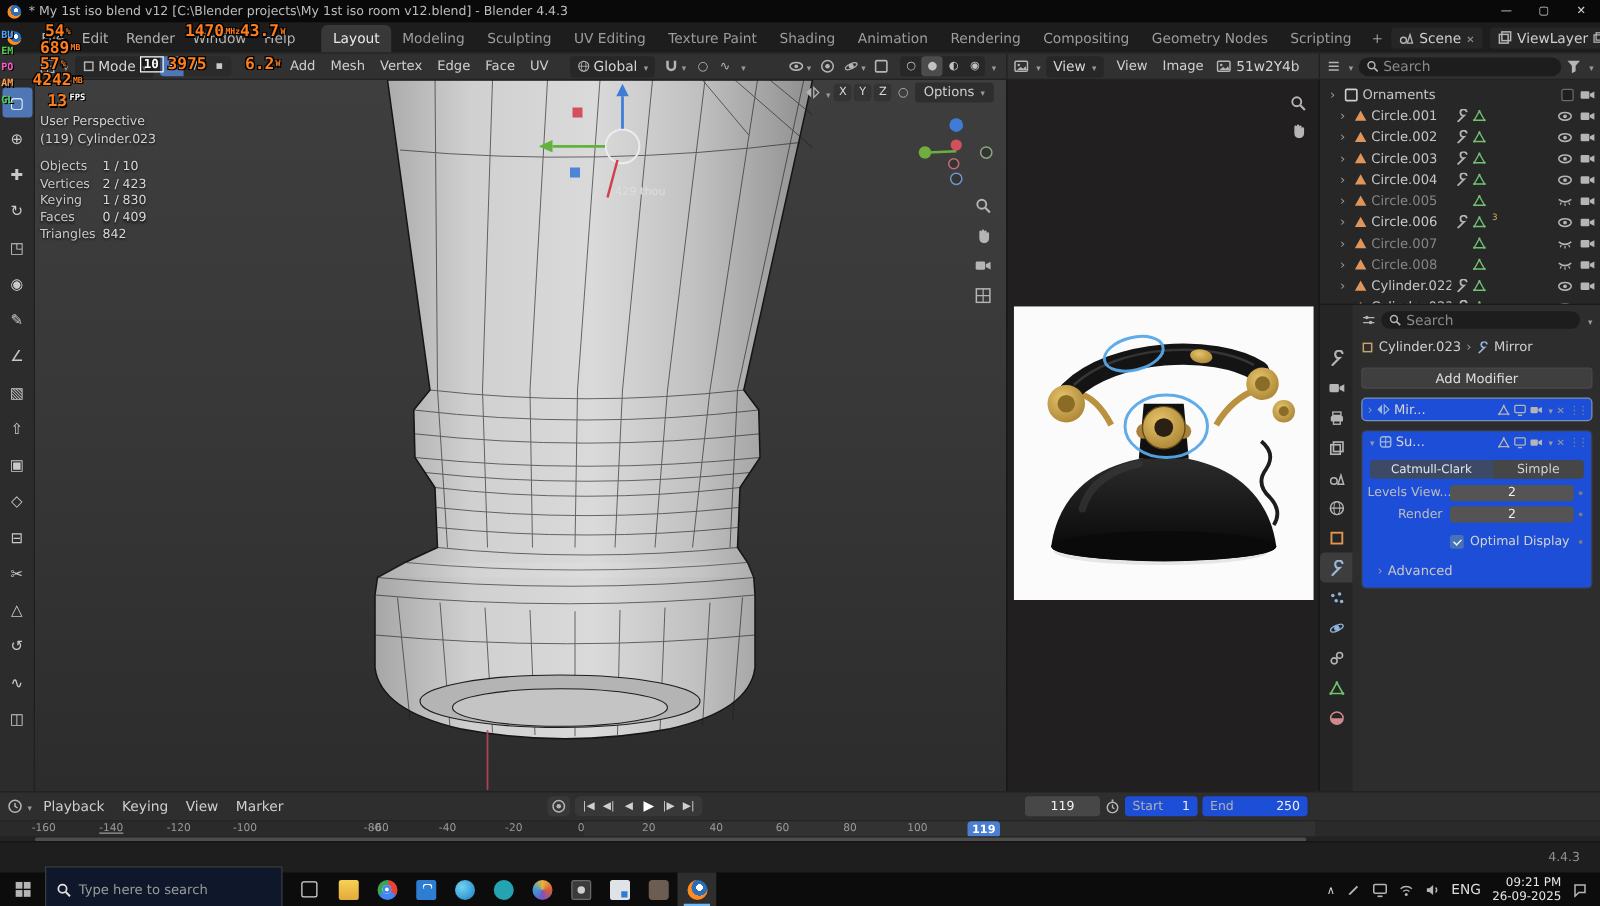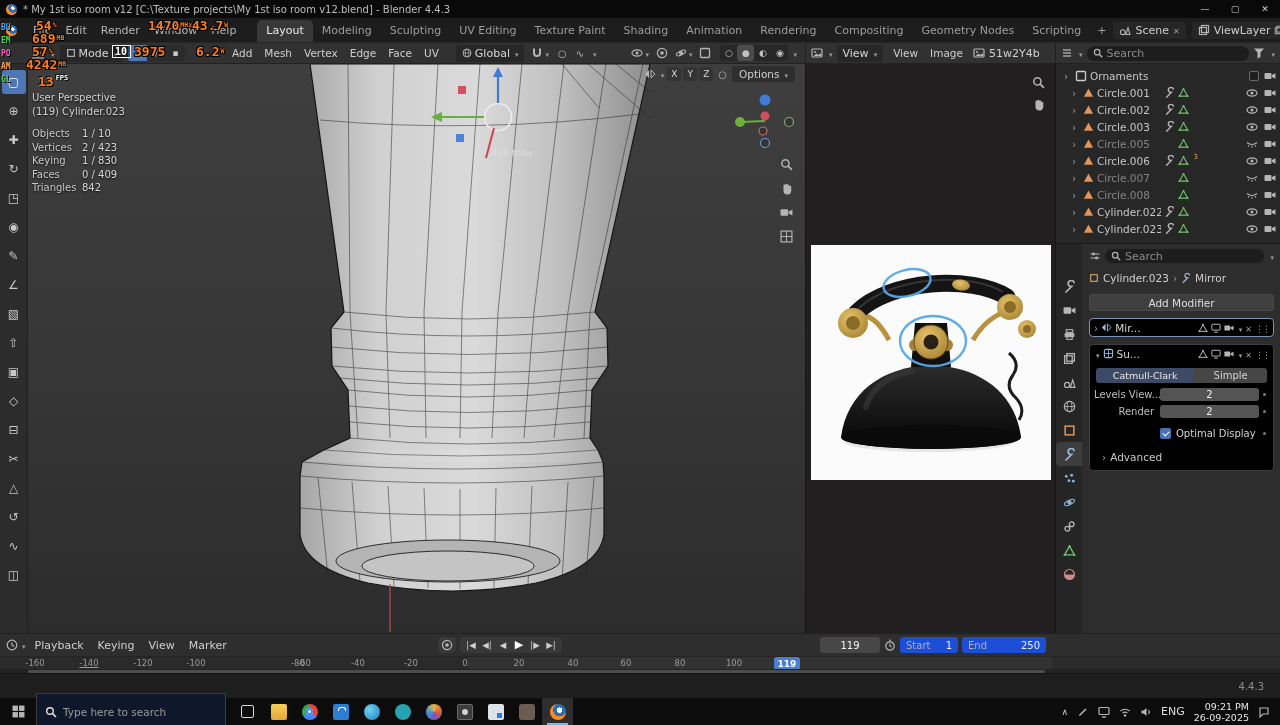--- a/index.html
+++ b/index.html
@@ -99,21 +99,21 @@
   
   .props{position:absolute;left:0;top:179px;width:225px;height:390px;background:#2d2d2d;border-top:1px solid #1a1a1a;display:flex}
   .ptabs{width:26px;background:#252525;padding-top:30px;display:flex;flex-direction:column;align-items:center}
   .ptab{width:26px;height:24px;display:flex;align-items:center;justify-content:center;color:#9a9a9a}
   .ptab.active{background:#3d3d3d;border-radius:4px 0 0 4px}
   .pcontent{flex:1;padding:5px 7px;position:relative;overflow:hidden}
   .p-search{display:flex;align-items:center;gap:4px}
   .p-search .searchpill{height:14px}
   .bcrumb{display:flex;align-items:center;gap:4px;margin-top:9px;color:#cfcfcf;font-size:10.5px}
   .addmod{margin-top:10px;height:17px;background:#3f3f3f;border:1px solid #484848;border-radius:3px;display:flex;align-items:center;justify-content:center;color:#dedede;font-size:10.5px}
-  .modpanel{margin-top:7px;background:#000000;border:1px solid #3c3c3c;border-radius:4px}
+  .modpanel{margin-top:7px;background:#1d4ed8;border:1px solid #3c3c3c;border-radius:4px}
   .modpanel.activemod{border-color:#7d93b5}
   .modhead{display:flex;align-items:center;gap:3px;height:17px;padding:0 4px;font-size:10.5px;color:#d6d6d6}
   .modname{overflow:hidden;white-space:nowrap;width:30px}
   .modtoggles{margin-left:auto;display:flex;align-items:center;gap:3px;color:#b0b0b0}
   .modbody{padding:3px 4px 7px}
   .seg{display:flex;height:15px;margin:3px 2px 4px}
   .seg-a{flex:1.35;display:flex;align-items:center;justify-content:center;background:#3d4a66;color:#e6e6e6;font-size:9.5px;border-radius:3px 0 0 3px;white-space:nowrap;overflow:hidden}
   .seg-b{flex:1;display:flex;align-items:center;justify-content:center;background:#464646;color:#d2d2d2;font-size:10px;border-radius:0 3px 3px 0}
   .prow{display:flex;align-items:center;height:15px;margin-top:2px}
   .plbl{width:66px;text-align:right;padding-right:6px;color:#bdbdbd;font-size:10px;white-space:nowrap;overflow:hidden}
@@ -344,21 +344,21 @@
         <rect x="0.5" y="6.5" width="5" height="5" fill="currentColor"></rect>
         <rect x="6.5" y="6.5" width="5" height="5" fill="currentColor"></rect>
       </symbol>
   </defs>
 </svg>
 
 <div class="app">
 
   <div class="titlebar">
     <span class="blogo"></span>
-    <span class="titletext">* My 1st iso room v12 [C:\Texture projects\My 1st iso room v12.blend] - Blender 4.4.3</span>
+    <span class="titletext">* My 1st iso blend v12 [C:\Blender projects\My 1st iso room v12.blend] - Blender 4.4.3</span>
     <span class="wctrls">
       <span class="wctrl">—</span>
       <span class="wctrl">▢</span>
       <span class="wctrl">✕</span>
     </span>
   </div>
 
   <div class="menubar">
     <span class="mb-logo">
         <span class="blogo"></span>
@@ -817,20 +817,45 @@
               <svg class="ic eo" style="width:12px;height:12px">
                 <use href="#i-eye"></use>
               </svg>
 
             </span>
             <svg class="ic camcol">
               <use href="#i-cam"></use>
             </svg>
           </div>
 
+          <div class="ol-row item">
+            <span class="ol-chev chevr"></span>
+            <svg class="ic" style="width:11px;height:11px;color:#e0955a">
+              <use href="#i-tri"></use>
+            </svg>
+            <span class="ol-name">Circle.004</span>
+            <svg class="ic wr show" style="width:11px;height:11px">
+              <use href="#i-wrench"></use>
+            </svg>
+            <span class="datasl">
+              <svg class="ic" style="width:11px;height:11px;color:#71c171">
+                <use href="#i-tridata"></use>
+              </svg>
+
+            </span>
+            <span class="ol-eye">
+              <svg class="ic eo" style="width:12px;height:12px">
+                <use href="#i-eye"></use>
+              </svg>
+
+            </span>
+            <svg class="ic camcol">
+              <use href="#i-cam"></use>
+            </svg>
+          </div>
 
           <div class="ol-row item dimmed objhidden">
             <span class="ol-chev chevr"></span>
             <svg class="ic" style="width:11px;height:11px;color:#e0955a">
               <use href="#i-tri"></use>
             </svg>
             <span class="ol-name">Circle.005</span>
             <svg class="ic wr" style="width:11px;height:11px">
               <use href="#i-wrench"></use>
             </svg>

